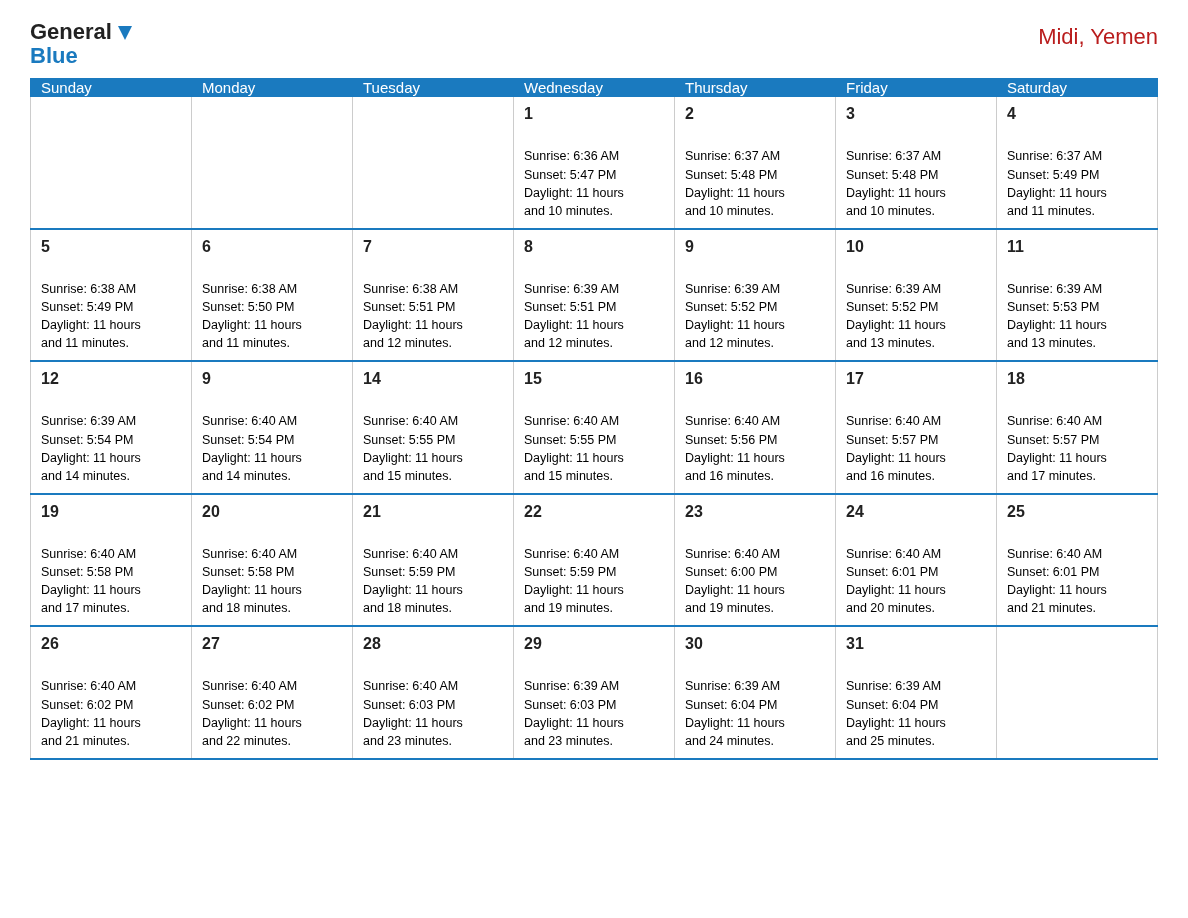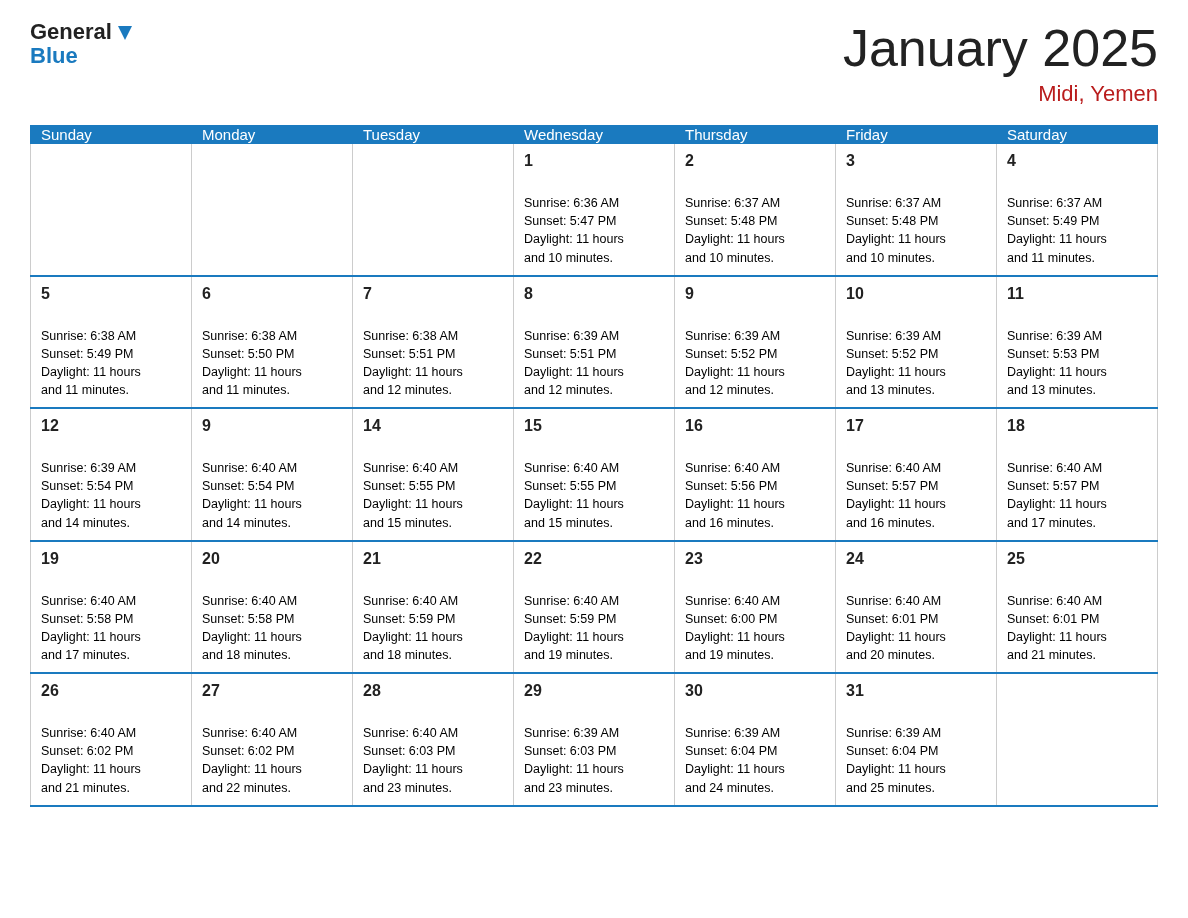--- a/index.html
+++ b/index.html
@@ -8,21 +8,21 @@
       background: #fff;
       color: #222;
       width: 1188px;
       min-height: 918px;
       padding: 20px 30px;
     }
     .header {
       display: flex;
       justify-content: space-between;
       align-items: flex-start;
-      margin-bottom: 18px;
+      margin-bottom: 10px;
     }
     .logo {
       display: flex;
       align-items: center;
     }
     .logo-text {
       font-size: 22px;
       font-weight: bold;
       color: #222;
       line-height: 1.1;
@@ -103,21 +103,20 @@
         <svg width="22" height="22" viewBox="0 0 22 22" style="margin-top:2px;">
           <polygon points="4,4 18,4 11,18" fill="#1a7abf"></polygon>
         </svg>
       </div>
       <div>
         <span class="logo-text" style="color:#1a7abf;">Blue</span>
       </div>
     </div>
   </div>
   <div class="title-block">
-    <div class="cal-title">January 2025</div>
     <div class="cal-subtitle">Midi, Yemen</div>
   </div>
 </div>
 
 <table>
   <thead>
     <tr>
     <th>Sunday</th>
         <th>Monday</th>
         <th>Tuesday</th>

